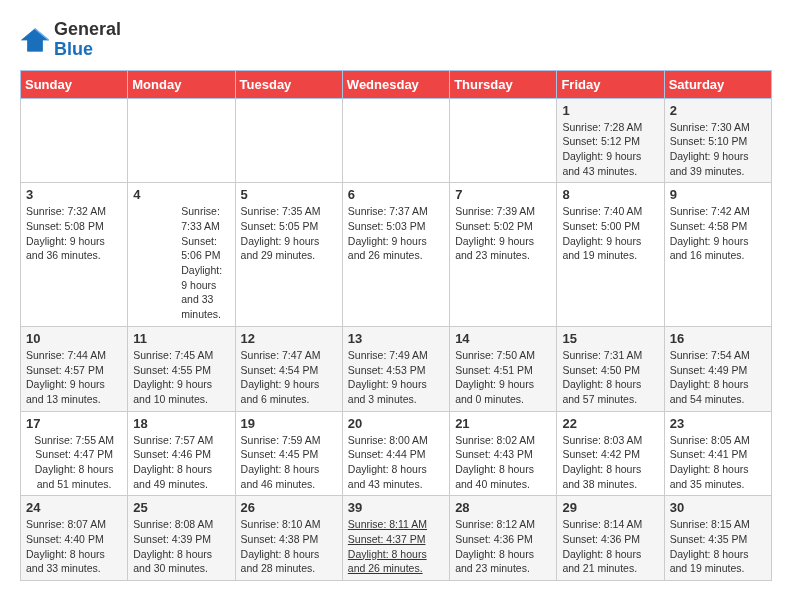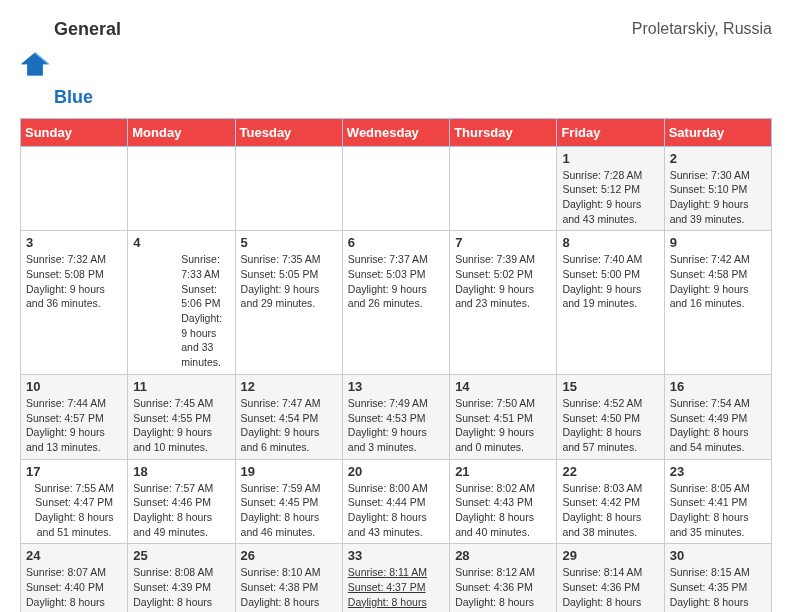--- a/index.html
+++ b/index.html
@@ -18,21 +18,20 @@
     }
     .logo {
       display: flex;
       align-items: center;
       gap: 4px;
     }
     .logo-text {
       display: flex;
       flex-direction: column;
       line-height: 1.1;
-      gap: 48px;
     }
     .logo-general {
       font-size: 18px;
       font-weight: bold;
       color: #333;
     }
     .logo-blue {
       font-size: 18px;
       font-weight: bold;
       color: #1a6fbd;
@@ -102,21 +101,20 @@
       <polygon points="20,5 38,20 30,20 30,35 10,35 10,20 2,20" fill="#1a6fbd"></polygon>
       <polygon points="20,5 38,20 30,20 30,35 10,35 10,20 2,20" fill="none" stroke="#1a6fbd" stroke-width="1"></polygon>
       <path d="M20,5 L38,20" fill="none" stroke="#6ab0f5" stroke-width="2"></path>
     </svg>
     <div class="logo-text">
       <span class="logo-general">General</span>
       <span class="logo-blue">Blue</span>
     </div>
   </div>
   <div class="title-block">
-    <div class="subtitle">Proletarskiy, Russia</div>
   </div>
 </div>
 
 <table>
   <thead>
     <tr>
       <th>Sunday</th>
       <th>Monday</th>
       <th>Tuesday</th>
       <th>Wednesday</th>
@@ -215,21 +213,21 @@
 Daylight: 9 hours and 3 minutes.</div>
         </td>
         <td>
           <div class="day-num">14</div>
           <div class="day-info" style="white-space: pre-line;">Sunrise: 7:50 AM
 Sunset: 4:51 PM
 Daylight: 9 hours and 0 minutes.</div>
         </td>
         <td>
           <div class="day-num">15</div>
-          <div class="day-info" style="white-space: pre-line;">Sunrise: 4:52 AM
+          <div class="day-info" style="white-space: pre-line;">Sunrise: 7:31 AM
 Sunset: 4:50 PM
 Daylight: 8 hours and 57 minutes.</div>
         </td>
         <td>
           <div class="day-num">16</div>
           <div class="day-info" style="white-space: pre-line;">Sunrise: 7:54 AM
 Sunset: 4:49 PM
 Daylight: 8 hours and 54 minutes.</div>
         </td>
       </tr>
@@ -290,21 +288,21 @@
 Sunset: 4:39 PM
 Daylight: 8 hours and 30 minutes.</div>
         </td>
         <td>
           <div class="day-num">26</div>
           <div class="day-info" style="white-space: pre-line;">Sunrise: 8:10 AM
 Sunset: 4:38 PM
 Daylight: 8 hours and 28 minutes.</div>
         </td>
         <td>
-          <div class="day-num">33</div>
+          <div class="day-num">39</div>
           <div class="day-info" style="white-space: pre-line; text-decoration: underline;">Sunrise: 8:11 AM
 Sunset: 4:37 PM
 Daylight: 8 hours and 26 minutes.</div>
         </td>
         <td>
           <div class="day-num">28</div>
           <div class="day-info" style="white-space: pre-line;">Sunrise: 8:12 AM
 Sunset: 4:36 PM
 Daylight: 8 hours and 23 minutes.</div>
         </td>

